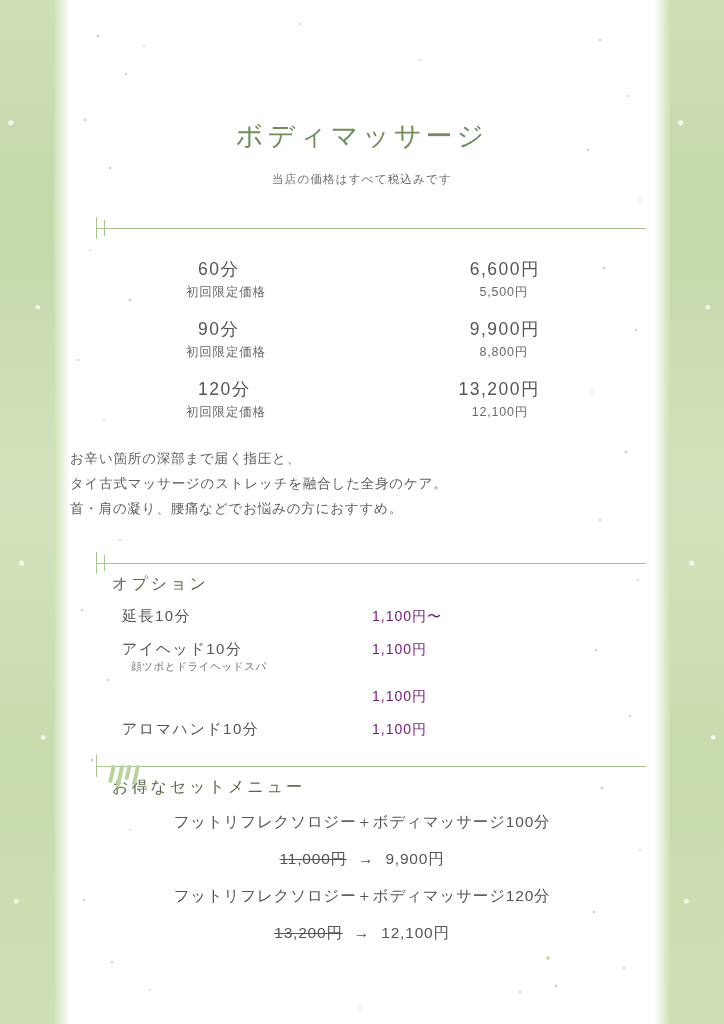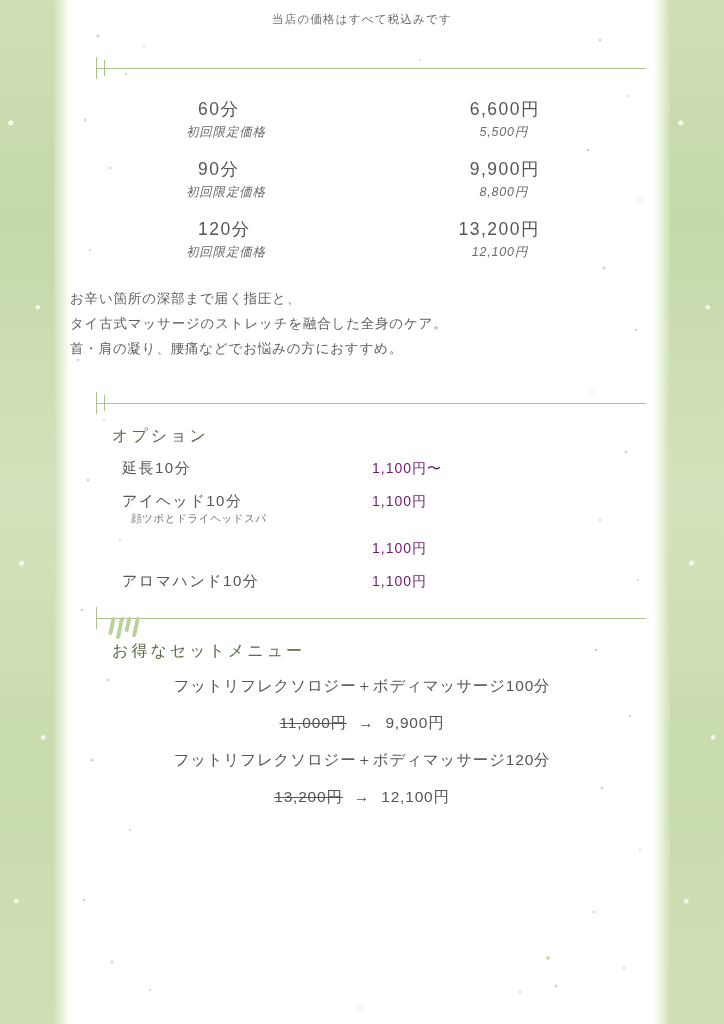--- a/index.html
+++ b/index.html
@@ -116,38 +116,37 @@
     font-size: 17.5px;
     letter-spacing: 1.5px;
     color: #555;
   }
   .price-row.main:first-child { margin-top: 8px; }
   .price-row.sub {
     margin-top: 3px;
     font-size: 12.5px;
     letter-spacing: 0.8px;
     color: #6a6a6a;
-    font-style: italic;
   }
   .price-row .dur { padding-left: 36px; }
   .price-row .amt { padding-right: 22px; }
   .price-row.sub .dur { padding-left: 24px; }
   .price-row.sub .amt { padding-right: 34px; }
 
   .desc {
     margin-top: 26px;
     font-size: 13.5px;
     line-height: 1.85;
     letter-spacing: 0.8px;
     color: #5f5f5f;
     font-family: Liberation Serif, serif;
   }
 
   .section-head {
-    margin-top: 12px;
+    margin-top: 0;
     margin-left: 42px;
     font-size: 16px;
     letter-spacing: 3px;
     color: #586b48;
   }
 
   .option-list {
     margin-top: 12px;
     margin-left: 52px;
   }
@@ -269,20 +268,21 @@
         <circle cx="420" cy="60" r="1.1"></circle>
       <circle cx="520" cy="992" r="1.2"></circle>
         <circle cx="360" cy="1008" r="1"></circle>
       <circle cx="548" cy="958" r="2"></circle>
         <circle cx="556" cy="986" r="1.6"></circle>
     </g>
   </svg>
 
   <div class="content">
 
+    <h1 class="title">ボディマッサージ</h1>
     <div class="subtitle">当店の価格はすべて税込みです</div>
 
     <div class="rule-wrap">
       <div class="tick tick-a"></div>
       <div class="tick tick-b"></div>
       <div class="hline"></div>
     </div>
 
     <div class="price-table">
 

